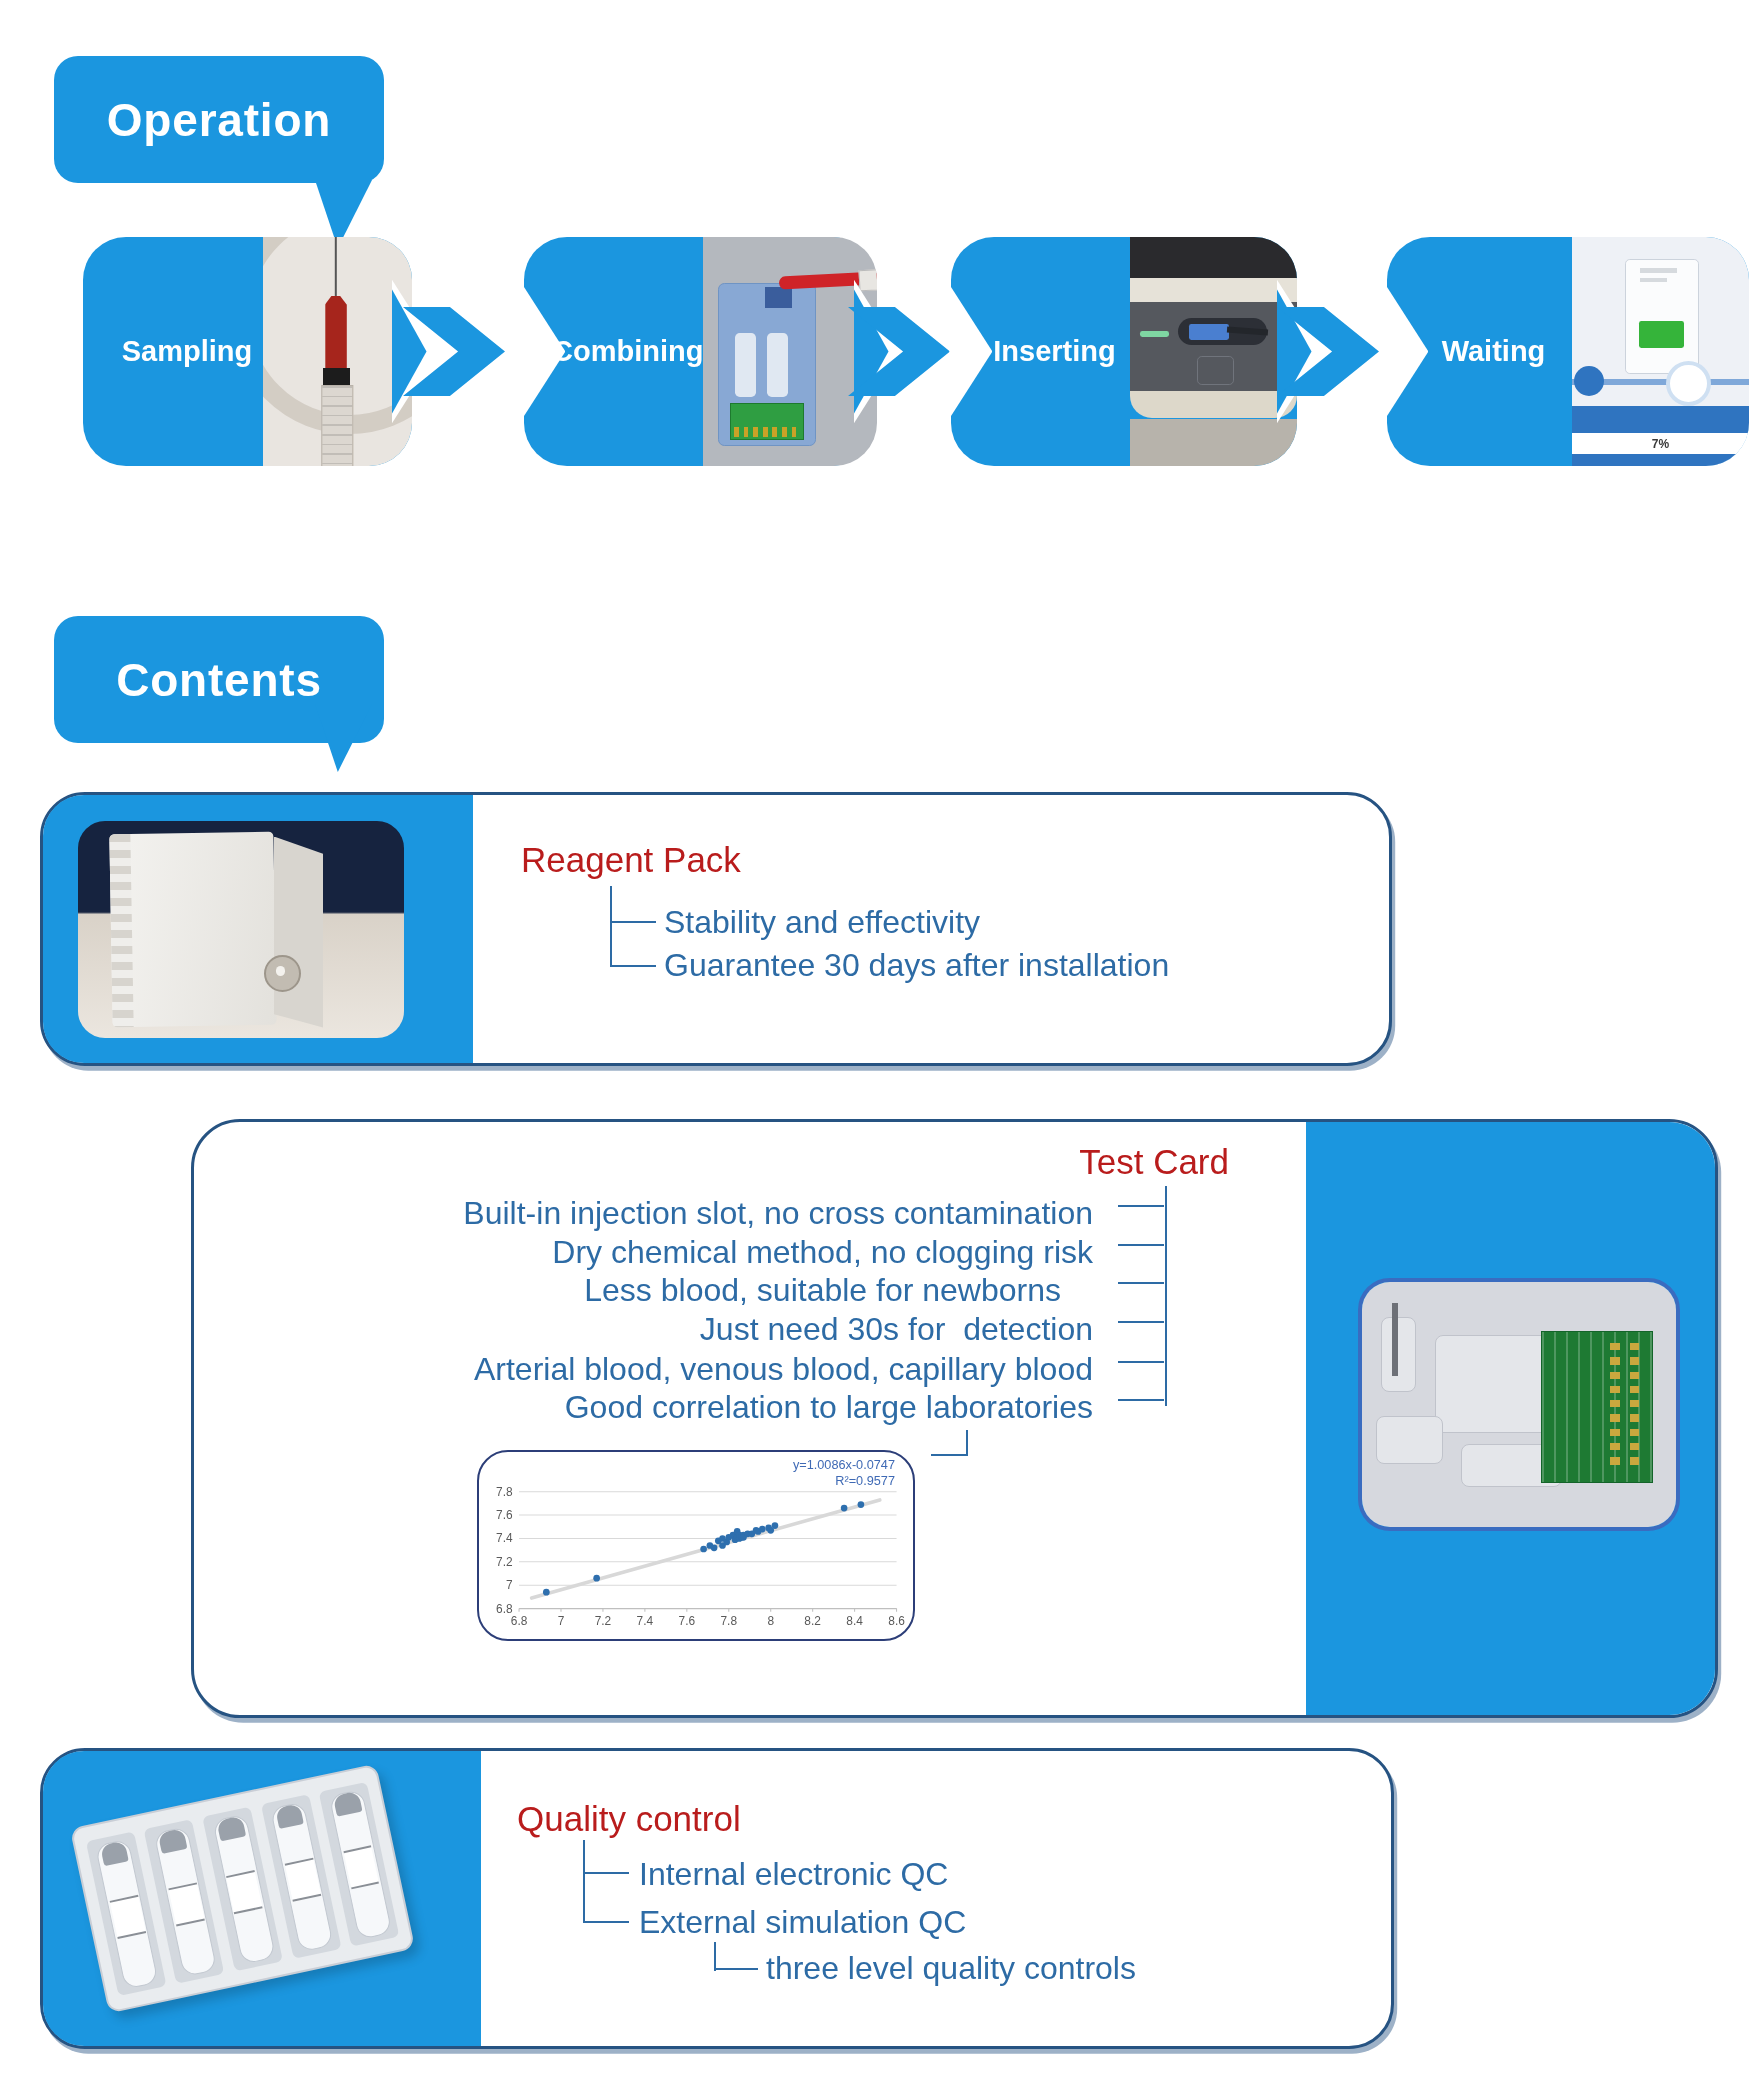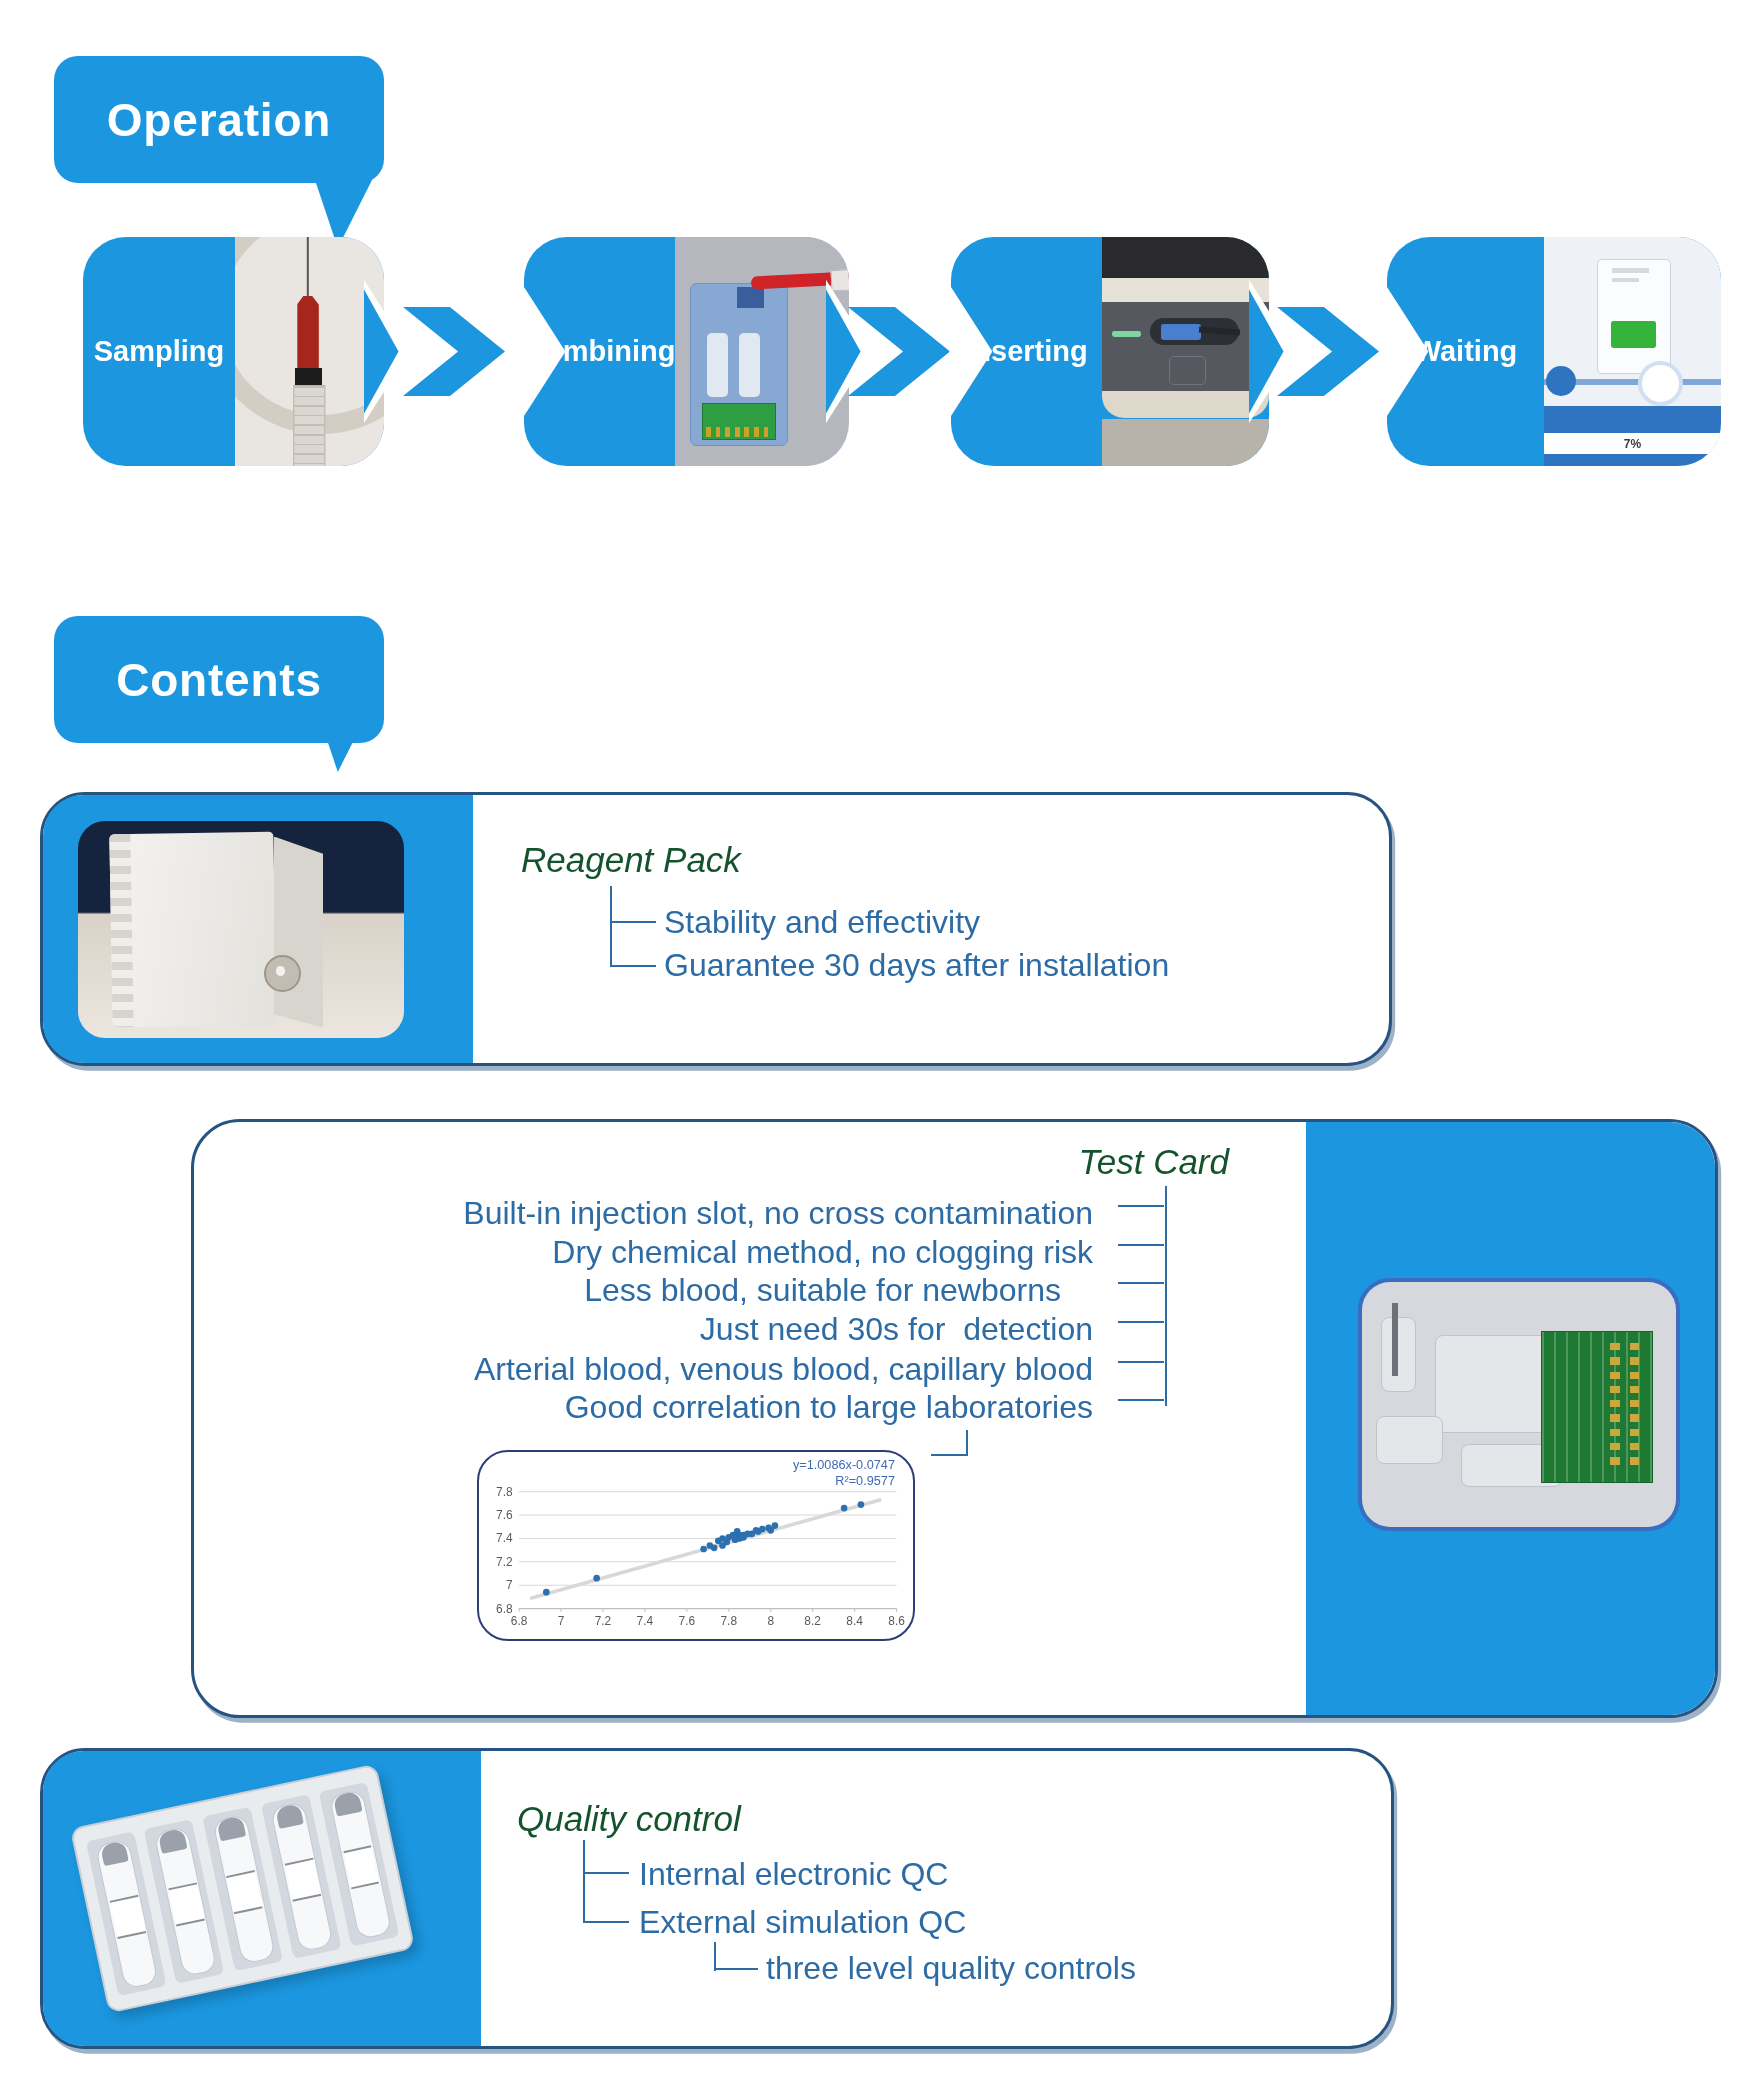--- a/index.html
+++ b/index.html
@@ -9,38 +9,38 @@
 
   
   .bubble{position:absolute;width:330px;height:127px;background:#1b96df;border-radius:24px;
           display:flex;align-items:center;justify-content:center;color:#fff;
           font-size:46px;font-weight:bold;letter-spacing:0.8px;}
   .bubble-tail{position:absolute;width:57px;height:68px;background:#1b96df;
           clip-path:polygon(0 0,100% 0,40% 100%);}
 
   
   .step{position:absolute;top:237px;height:229px;background:#1b96df;border-radius:43px;
-        display:flex;}
+        display:flex;padding-left:28px;}
   .step-label{flex:1;display:flex;align-items:center;justify-content:center;
         color:#fff;font-size:29px;font-weight:bold;}
   .step-photo{position:relative;height:100%;border-radius:0 43px 43px 0;overflow:hidden;flex:none;}
   .notch{position:absolute;left:-1.6px;top:50%;transform:translateY(-50%);width:43px;height:134px;
         background:#fff;clip-path:polygon(0 0,100% 50%,0 100%);}
   .point-out{position:absolute;right:-25.5px;top:50%;transform:translateY(-50%);width:46px;height:145px;
         background:#fff;clip-path:polygon(0 0,100% 50%,0 100%);}
   .point-out::after{content:"";position:absolute;left:0;top:9.6px;bottom:9.6px;right:11px;
         background:#1b96df;clip-path:polygon(0 0,100% 50%,0 100%);}
   .chevron{position:absolute;top:307px;width:102px;height:89px;background:#1b96df;
         clip-path:polygon(0 0,46% 0,100% 50%,46% 100%,0 100%,54% 50%);}
 
   
   .card{position:absolute;background:#fff;border:3.2px solid #265382;
         box-shadow:3.2px 4.8px 0 rgba(38,83,130,0.45);}
   .panel-blue{position:absolute;top:0;bottom:0;background:#1b96df;}
-  .ctitle{position:absolute;color:#14532d;font-size:35px;line-height:38px;white-space:pre;font-style:italic;}
+  .ctitle{position:absolute;color:#b91c1c;font-size:35px;line-height:38px;white-space:pre;}
   .feat{position:absolute;color:#2d6ba5;font-size:32px;line-height:38px;white-space:pre;}
   .tline{position:absolute;background:#2d6ba5;}
   .photo-frame{position:absolute;overflow:hidden;}
 
   
   .rg-bg{position:absolute;inset:0;background:linear-gradient(180deg,#16233f 0%,#16233f 42%,#d9d2c8 43%,#ebe6df 100%);}
   .rg-box{position:absolute;left:33px;top:12.7px;width:164px;height:193px;border-radius:4.8px;
           background:linear-gradient(100deg,#f4f3f0,#e3e1dc);transform:rotate(-1deg);}
   .rg-box::before{content:"";position:absolute;left:0;top:0;bottom:0;width:21px;
           background:repeating-linear-gradient(180deg,#d7d4ce 0 8px,#efeeeb 8px 16px);border-radius:4.8px 0 0 4.8px;}

